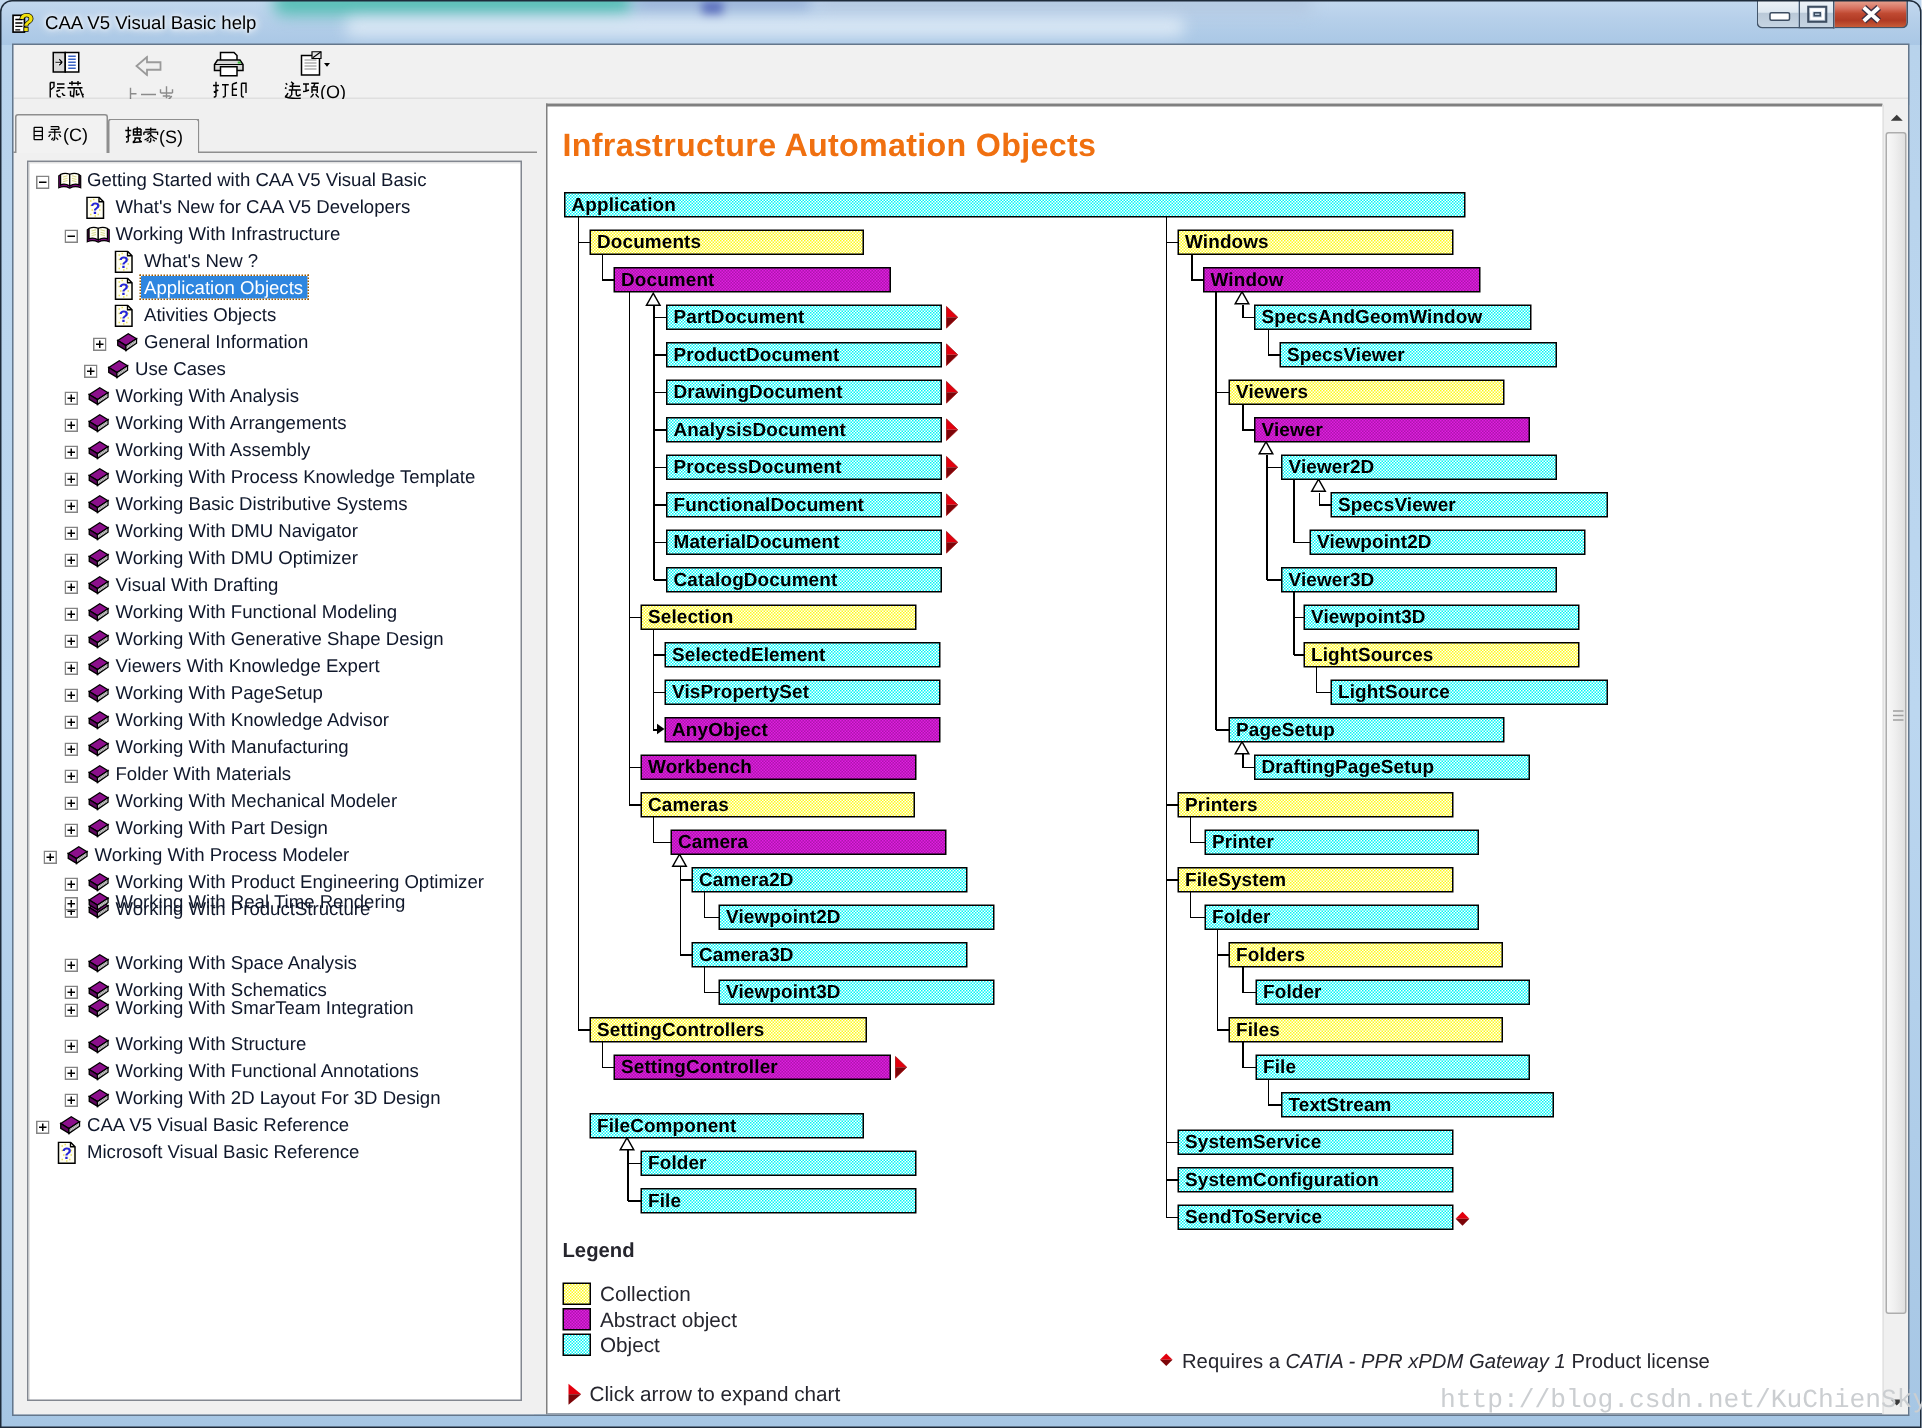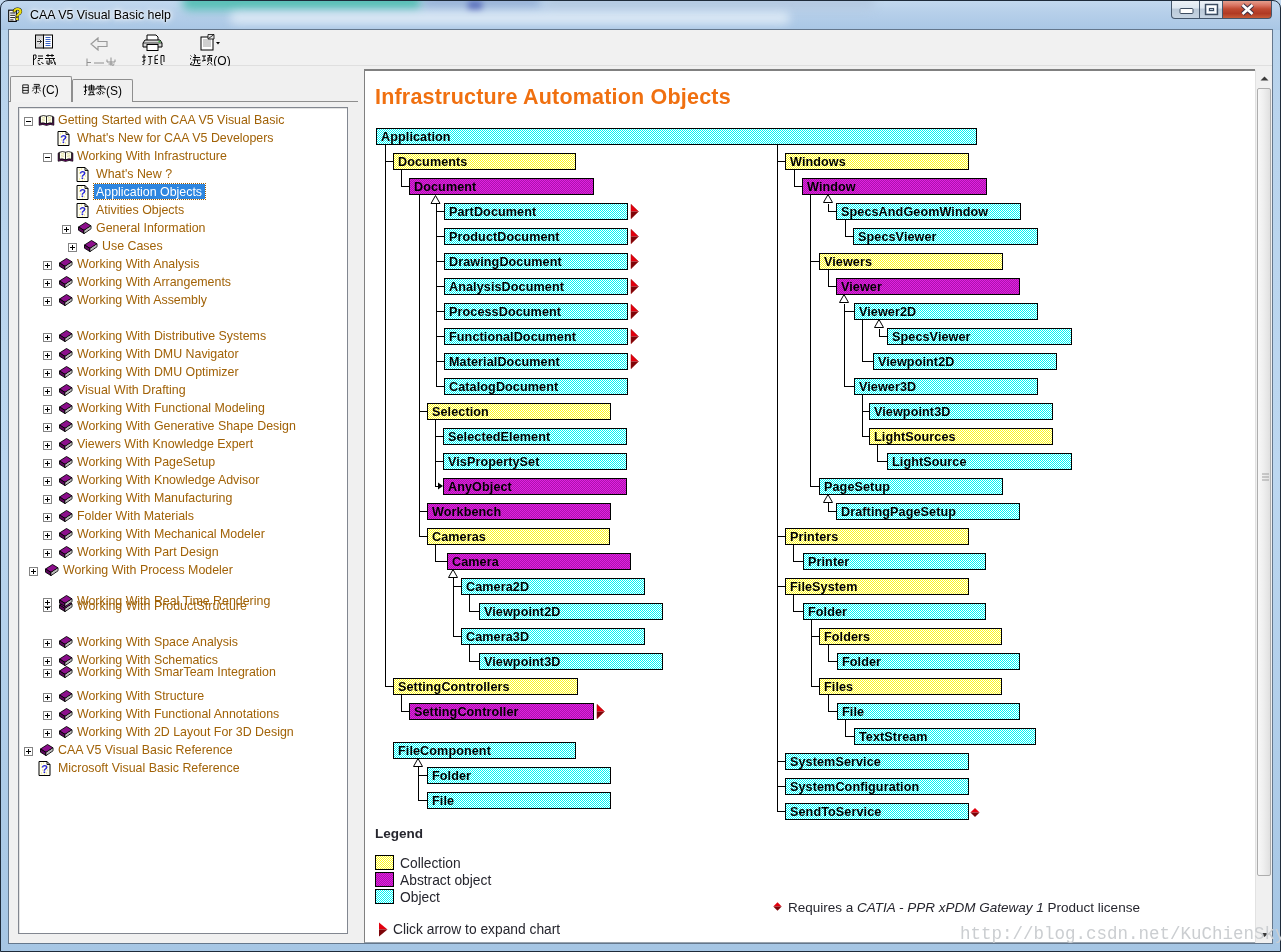--- a/index.html
+++ b/index.html
@@ -38,21 +38,21 @@
   border-bottom:none;border-radius:2px 2px 0 0;font-size:12px;white-space:nowrap}
 #tab1 {left:1px;top:10px;height:26px;width:62px;z-index:3;background:#f2f2f2;padding:6px 0 0 9px}
 #tab2 {left:63px;top:13px;height:23px;width:61px;z-index:2;padding:4px 0 0 10px}
 #tabline {position:absolute;left:0px;top:35px;width:349px;height:1px;background:#8e8e8e;z-index:1}
 #treebox {position:absolute;left:9px;top:41px;width:330px;height:827px;background:#fff;
   border:1px solid #828790;box-shadow:inset 1px 1px 0 #e3e3e3;overflow:hidden;z-index:4}
 .trow {position:absolute;height:18px;white-space:nowrap;font-size:12.4px}
 .ebox {display:inline-block;width:9px;height:9px;margin:4px 5px 0 5px;vertical-align:top}
 .ebox.none {visibility:hidden}
 .ticon {display:inline-block;vertical-align:top;margin-top:2px;width:18px}
-.tlabel {display:inline-block;vertical-align:top;padding:1.5px 3px 0 2px;margin-top:0.5px;color:#a16207}
+.tlabel {display:inline-block;vertical-align:top;padding:1.5px 3px 0 2px;margin-top:0.5px;color:#0f172a}
 .tlabel.sel {background:#2e86e0;color:#fff;outline:1px dotted #9c5a00}
 #content {position:absolute;left:364px;top:69px;width:891px;height:874px;background:#fff;
   border-top:2px solid #808080;border-left:1px solid #808080;border-bottom:1px solid #9aa4ae}
 
 #sbar {position:absolute;left:1255px;top:70px;width:17px;height:873px;background:#f0f0f0;border-left:1px solid #e2e2e2}
 .sarr {position:absolute;left:0;width:17px;height:17px;background:#f0f0f0}
 .sthumb {position:absolute;left:1px;top:18px;width:14px;height:788px;background:linear-gradient(90deg,#f8f8f8,#efefef 45%,#e0e0e0);border:1px solid #adadad;border-radius:2px}
 #watermark {position:absolute;left:960px;top:924px;z-index:60;font-family:"Liberation Mono",monospace;
   font-size:17.5px;color:#cbced1;white-space:nowrap;letter-spacing:0px}
 </style></head>
@@ -234,21 +234,21 @@
         <div class="trow" style="top:111px;left:38px"><span class="ebox"><svg width="9" height="9" viewBox="0 0 9 9">
               <rect x="0.5" y="0.5" width="8" height="8" fill="#fff" stroke="#848484"></rect>
               <path d="M2 4.5 H7" stroke="#000" stroke-width="1"></path>
               <path d="M4.5 2 V7" stroke="#000" stroke-width="1"></path>
             </svg></span><span class="ticon"><svg width="17" height="14" viewBox="0 0 17 14">
               <path d="M2.5 6 L9.5 1.5 L15 4.8 L8 9.4 Z" fill="#8c0f8c" stroke="#000" stroke-width="0.9"></path>
               <path d="M2.5 6 L8 9.4 L8 12.6 L2.5 9.2 Z" fill="#5e065e" stroke="#000" stroke-width="0.9"></path>
               <path d="M8 9.4 L15 4.8 L15 7.8 L8 12.6 Z" fill="#fff" stroke="#000" stroke-width="0.9"></path>
               <path d="M8.7 10.2 L14.3 6.4 M8.7 11.2 L14.3 7.4" stroke="#666" stroke-width="0.5"></path>
             </svg></span><span class="tlabel">General Information</span></div>
-        <div class="trow" style="top:129px;left:44px"><span class="ebox"><svg width="9" height="9" viewBox="0 0 9 9">
+        <div class="trow" style="top:129px;left:32px"><span class="ebox"><svg width="9" height="9" viewBox="0 0 9 9">
               <rect x="0.5" y="0.5" width="8" height="8" fill="#fff" stroke="#848484"></rect>
               <path d="M2 4.5 H7" stroke="#000" stroke-width="1"></path>
               <path d="M4.5 2 V7" stroke="#000" stroke-width="1"></path>
             </svg></span><span class="ticon"><svg width="17" height="14" viewBox="0 0 17 14">
               <path d="M2.5 6 L9.5 1.5 L15 4.8 L8 9.4 Z" fill="#8c0f8c" stroke="#000" stroke-width="0.9"></path>
               <path d="M2.5 6 L8 9.4 L8 12.6 L2.5 9.2 Z" fill="#5e065e" stroke="#000" stroke-width="0.9"></path>
               <path d="M8 9.4 L15 4.8 L15 7.8 L8 12.6 Z" fill="#fff" stroke="#000" stroke-width="0.9"></path>
               <path d="M8.7 10.2 L14.3 6.4 M8.7 11.2 L14.3 7.4" stroke="#666" stroke-width="0.5"></path>
             </svg></span><span class="tlabel">Use Cases</span></div>
         <div class="trow" style="top:147px;left:19px"><span class="ebox"><svg width="9" height="9" viewBox="0 0 9 9">
@@ -274,30 +274,40 @@
         <div class="trow" style="top:183px;left:19px"><span class="ebox"><svg width="9" height="9" viewBox="0 0 9 9">
               <rect x="0.5" y="0.5" width="8" height="8" fill="#fff" stroke="#848484"></rect>
               <path d="M2 4.5 H7" stroke="#000" stroke-width="1"></path>
               <path d="M4.5 2 V7" stroke="#000" stroke-width="1"></path>
             </svg></span><span class="ticon"><svg width="17" height="14" viewBox="0 0 17 14">
               <path d="M2.5 6 L9.5 1.5 L15 4.8 L8 9.4 Z" fill="#8c0f8c" stroke="#000" stroke-width="0.9"></path>
               <path d="M2.5 6 L8 9.4 L8 12.6 L2.5 9.2 Z" fill="#5e065e" stroke="#000" stroke-width="0.9"></path>
               <path d="M8 9.4 L15 4.8 L15 7.8 L8 12.6 Z" fill="#fff" stroke="#000" stroke-width="0.9"></path>
               <path d="M8.7 10.2 L14.3 6.4 M8.7 11.2 L14.3 7.4" stroke="#666" stroke-width="0.5"></path>
             </svg></span><span class="tlabel">Working With Assembly</span></div>
+        <div class="trow" style="top:201px;left:19px"><span class="ebox"><svg width="9" height="9" viewBox="0 0 9 9">
+              <rect x="0.5" y="0.5" width="8" height="8" fill="#fff" stroke="#848484"></rect>
+              <path d="M2 4.5 H7" stroke="#000" stroke-width="1"></path>
+              <path d="M4.5 2 V7" stroke="#000" stroke-width="1"></path>
+            </svg></span><span class="ticon"><svg width="17" height="14" viewBox="0 0 17 14">
+              <path d="M2.5 6 L9.5 1.5 L15 4.8 L8 9.4 Z" fill="#8c0f8c" stroke="#000" stroke-width="0.9"></path>
+              <path d="M2.5 6 L8 9.4 L8 12.6 L2.5 9.2 Z" fill="#5e065e" stroke="#000" stroke-width="0.9"></path>
+              <path d="M8 9.4 L15 4.8 L15 7.8 L8 12.6 Z" fill="#fff" stroke="#000" stroke-width="0.9"></path>
+              <path d="M8.7 10.2 L14.3 6.4 M8.7 11.2 L14.3 7.4" stroke="#666" stroke-width="0.5"></path>
+            </svg></span><span class="tlabel">Working With Process Knowledge Template</span></div>
         <div class="trow" style="top:219px;left:19px"><span class="ebox"><svg width="9" height="9" viewBox="0 0 9 9">
               <rect x="0.5" y="0.5" width="8" height="8" fill="#fff" stroke="#848484"></rect>
               <path d="M2 4.5 H7" stroke="#000" stroke-width="1"></path>
               <path d="M4.5 2 V7" stroke="#000" stroke-width="1"></path>
             </svg></span><span class="ticon"><svg width="17" height="14" viewBox="0 0 17 14">
               <path d="M2.5 6 L9.5 1.5 L15 4.8 L8 9.4 Z" fill="#8c0f8c" stroke="#000" stroke-width="0.9"></path>
               <path d="M2.5 6 L8 9.4 L8 12.6 L2.5 9.2 Z" fill="#5e065e" stroke="#000" stroke-width="0.9"></path>
               <path d="M8 9.4 L15 4.8 L15 7.8 L8 12.6 Z" fill="#fff" stroke="#000" stroke-width="0.9"></path>
               <path d="M8.7 10.2 L14.3 6.4 M8.7 11.2 L14.3 7.4" stroke="#666" stroke-width="0.5"></path>
-            </svg></span><span class="tlabel">Working With Distributive Systems</span></div>
+            </svg></span><span class="tlabel">Working Basic Distributive Systems</span></div>
         <div class="trow" style="top:237px;left:19px"><span class="ebox"><svg width="9" height="9" viewBox="0 0 9 9">
               <rect x="0.5" y="0.5" width="8" height="8" fill="#fff" stroke="#848484"></rect>
               <path d="M2 4.5 H7" stroke="#000" stroke-width="1"></path>
               <path d="M4.5 2 V7" stroke="#000" stroke-width="1"></path>
             </svg></span><span class="ticon"><svg width="17" height="14" viewBox="0 0 17 14">
               <path d="M2.5 6 L9.5 1.5 L15 4.8 L8 9.4 Z" fill="#8c0f8c" stroke="#000" stroke-width="0.9"></path>
               <path d="M2.5 6 L8 9.4 L8 12.6 L2.5 9.2 Z" fill="#5e065e" stroke="#000" stroke-width="0.9"></path>
               <path d="M8 9.4 L15 4.8 L15 7.8 L8 12.6 Z" fill="#fff" stroke="#000" stroke-width="0.9"></path>
               <path d="M8.7 10.2 L14.3 6.4 M8.7 11.2 L14.3 7.4" stroke="#666" stroke-width="0.5"></path>
             </svg></span><span class="tlabel">Working With DMU Navigator</span></div>
@@ -414,20 +424,30 @@
         <div class="trow" style="top:453px;left:5px"><span class="ebox"><svg width="9" height="9" viewBox="0 0 9 9">
               <rect x="0.5" y="0.5" width="8" height="8" fill="#fff" stroke="#848484"></rect>
               <path d="M2 4.5 H7" stroke="#000" stroke-width="1"></path>
               <path d="M4.5 2 V7" stroke="#000" stroke-width="1"></path>
             </svg></span><span class="ticon"><svg width="17" height="14" viewBox="0 0 17 14">
               <path d="M2.5 6 L9.5 1.5 L15 4.8 L8 9.4 Z" fill="#8c0f8c" stroke="#000" stroke-width="0.9"></path>
               <path d="M2.5 6 L8 9.4 L8 12.6 L2.5 9.2 Z" fill="#5e065e" stroke="#000" stroke-width="0.9"></path>
               <path d="M8 9.4 L15 4.8 L15 7.8 L8 12.6 Z" fill="#fff" stroke="#000" stroke-width="0.9"></path>
               <path d="M8.7 10.2 L14.3 6.4 M8.7 11.2 L14.3 7.4" stroke="#666" stroke-width="0.5"></path>
             </svg></span><span class="tlabel">Working With Process Modeler</span></div>
+        <div class="trow" style="top:471px;left:19px"><span class="ebox"><svg width="9" height="9" viewBox="0 0 9 9">
+              <rect x="0.5" y="0.5" width="8" height="8" fill="#fff" stroke="#848484"></rect>
+              <path d="M2 4.5 H7" stroke="#000" stroke-width="1"></path>
+              <path d="M4.5 2 V7" stroke="#000" stroke-width="1"></path>
+            </svg></span><span class="ticon"><svg width="17" height="14" viewBox="0 0 17 14">
+              <path d="M2.5 6 L9.5 1.5 L15 4.8 L8 9.4 Z" fill="#8c0f8c" stroke="#000" stroke-width="0.9"></path>
+              <path d="M2.5 6 L8 9.4 L8 12.6 L2.5 9.2 Z" fill="#5e065e" stroke="#000" stroke-width="0.9"></path>
+              <path d="M8 9.4 L15 4.8 L15 7.8 L8 12.6 Z" fill="#fff" stroke="#000" stroke-width="0.9"></path>
+              <path d="M8.7 10.2 L14.3 6.4 M8.7 11.2 L14.3 7.4" stroke="#666" stroke-width="0.5"></path>
+            </svg></span><span class="tlabel">Working With Product Engineering Optimizer</span></div>
         <div class="trow" style="top:489px;left:19px"><span class="ebox"><svg width="9" height="9" viewBox="0 0 9 9">
               <rect x="0.5" y="0.5" width="8" height="8" fill="#fff" stroke="#848484"></rect>
               <path d="M2 4.5 H7" stroke="#000" stroke-width="1"></path>
               <path d="M4.5 2 V7" stroke="#000" stroke-width="1"></path>
             </svg></span><span class="ticon"><svg width="17" height="14" viewBox="0 0 17 14">
               <path d="M2.5 6 L9.5 1.5 L15 4.8 L8 9.4 Z" fill="#8c0f8c" stroke="#000" stroke-width="0.9"></path>
               <path d="M2.5 6 L8 9.4 L8 12.6 L2.5 9.2 Z" fill="#5e065e" stroke="#000" stroke-width="0.9"></path>
               <path d="M8 9.4 L15 4.8 L15 7.8 L8 12.6 Z" fill="#fff" stroke="#000" stroke-width="0.9"></path>
               <path d="M8.7 10.2 L14.3 6.4 M8.7 11.2 L14.3 7.4" stroke="#666" stroke-width="0.5"></path>
             </svg></span><span class="tlabel">Working With ProductStructure</span></div>

